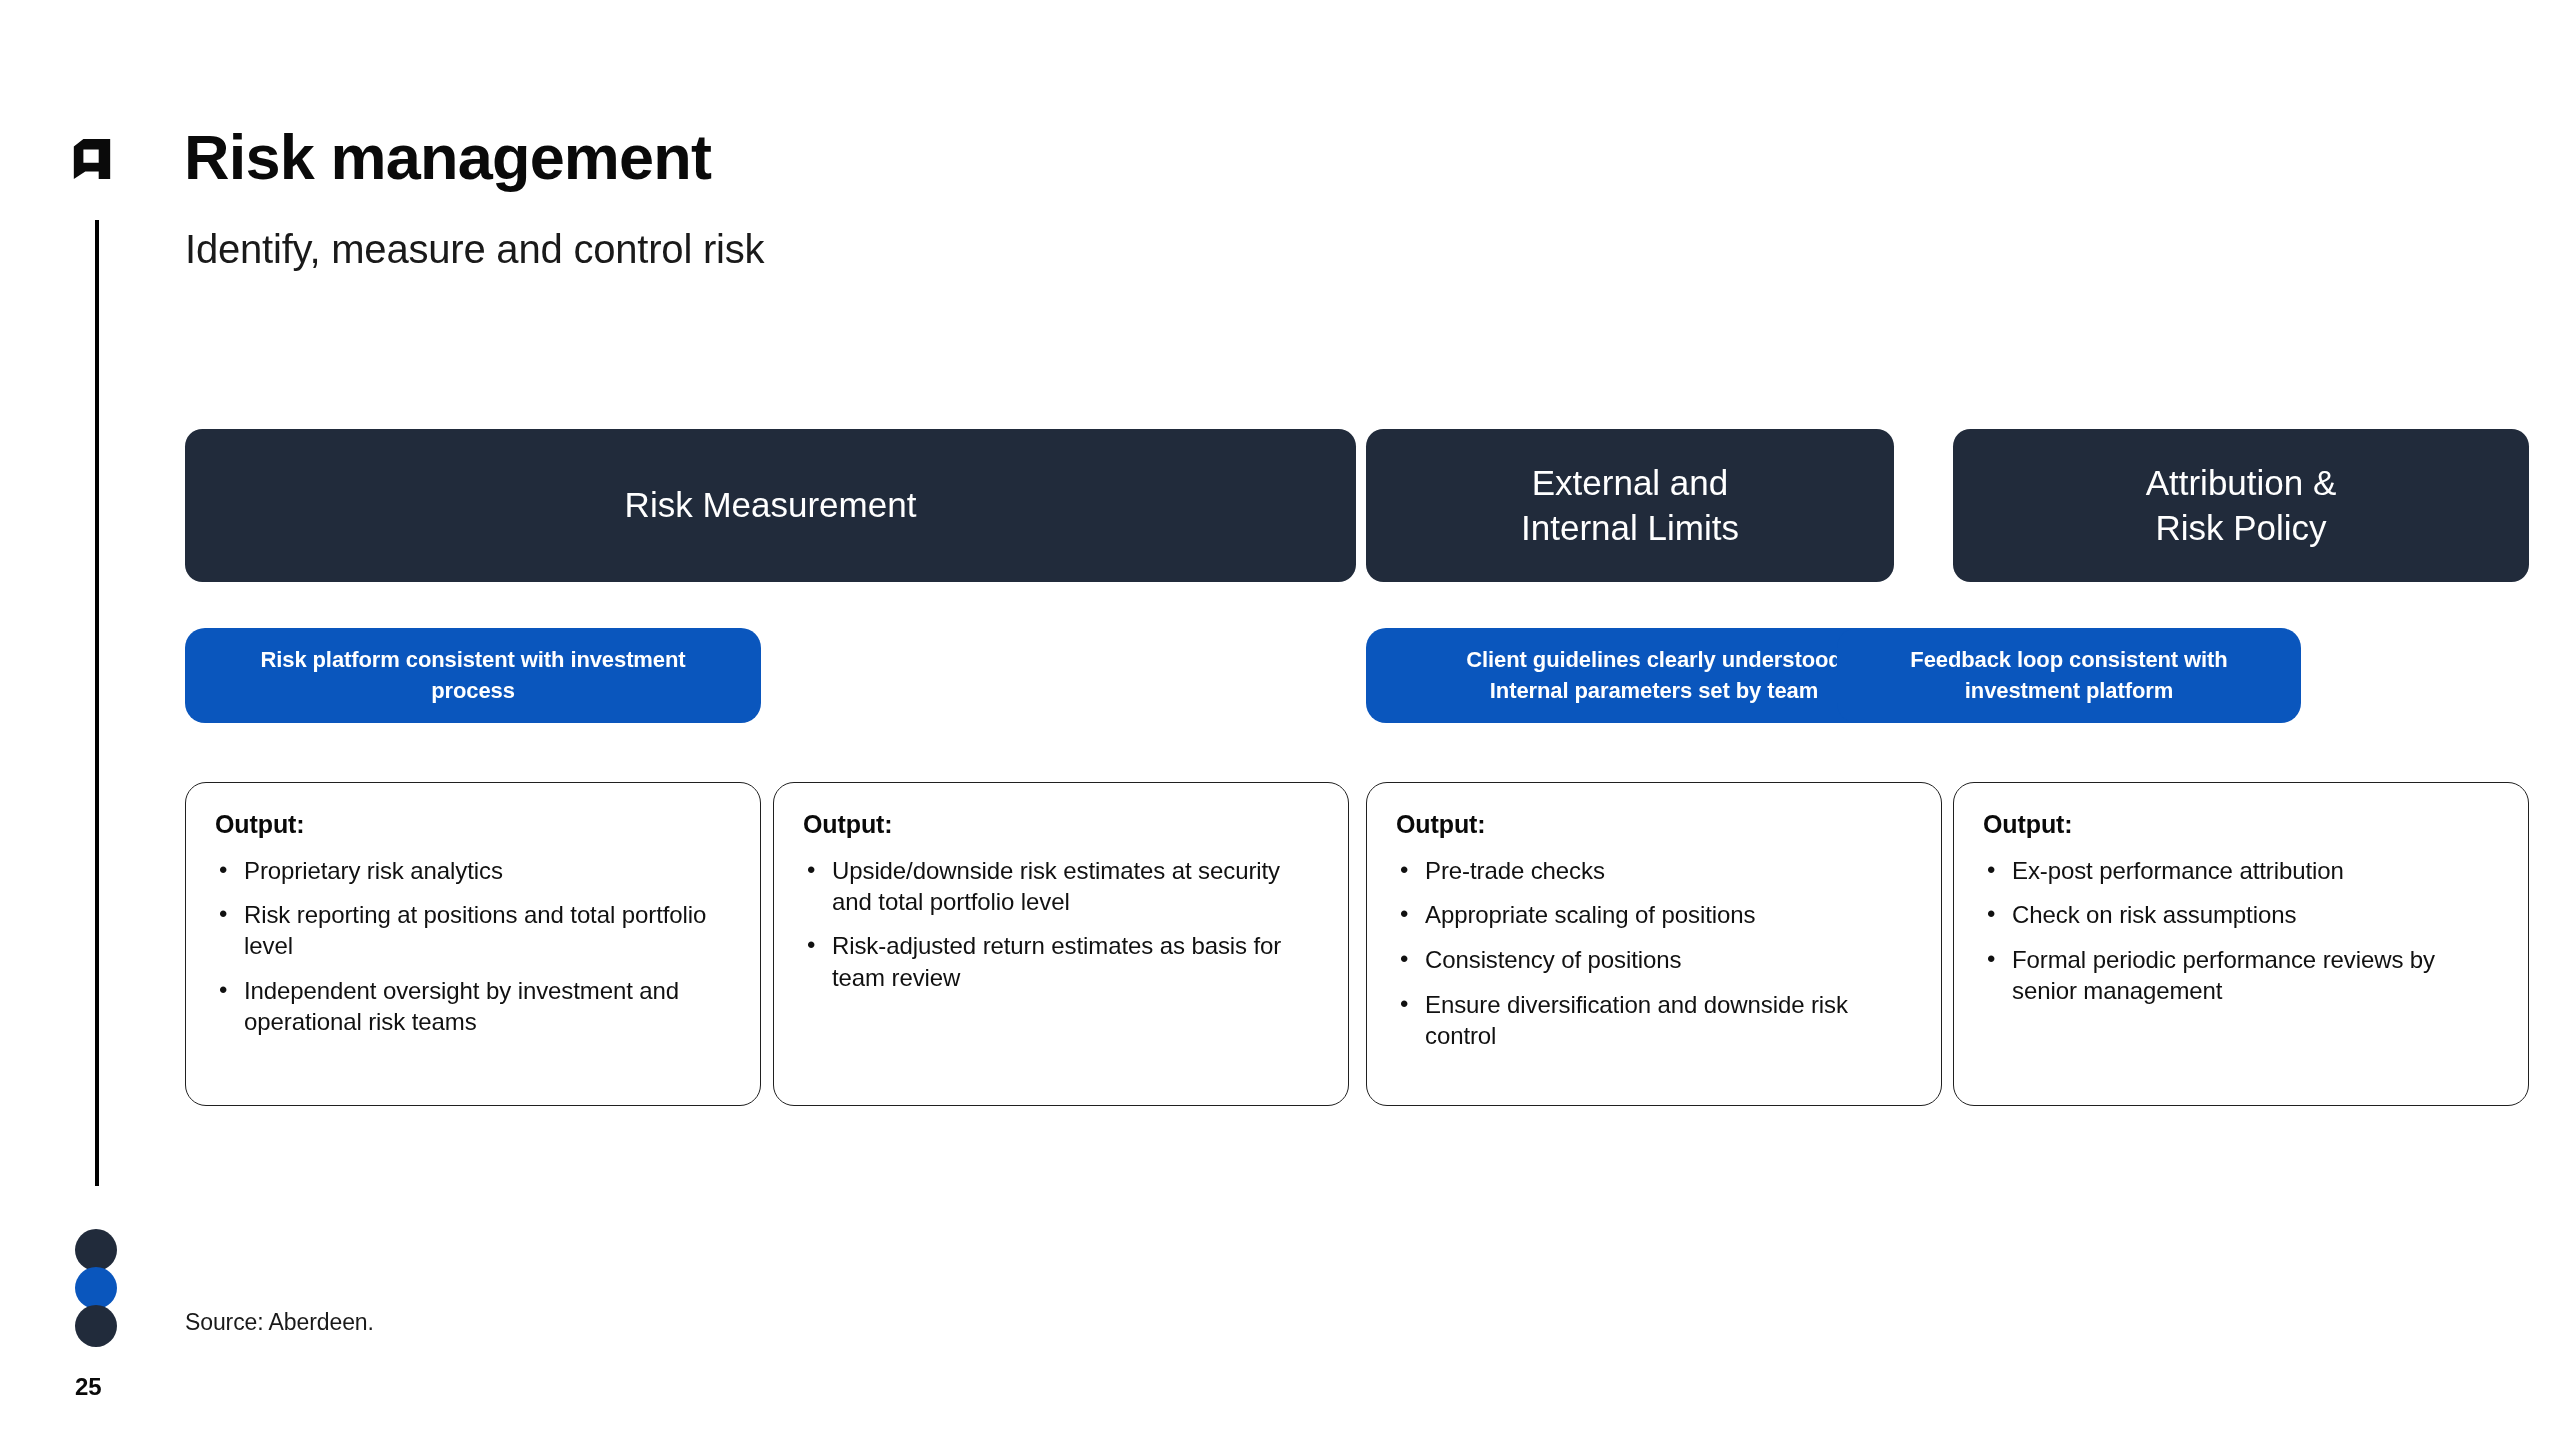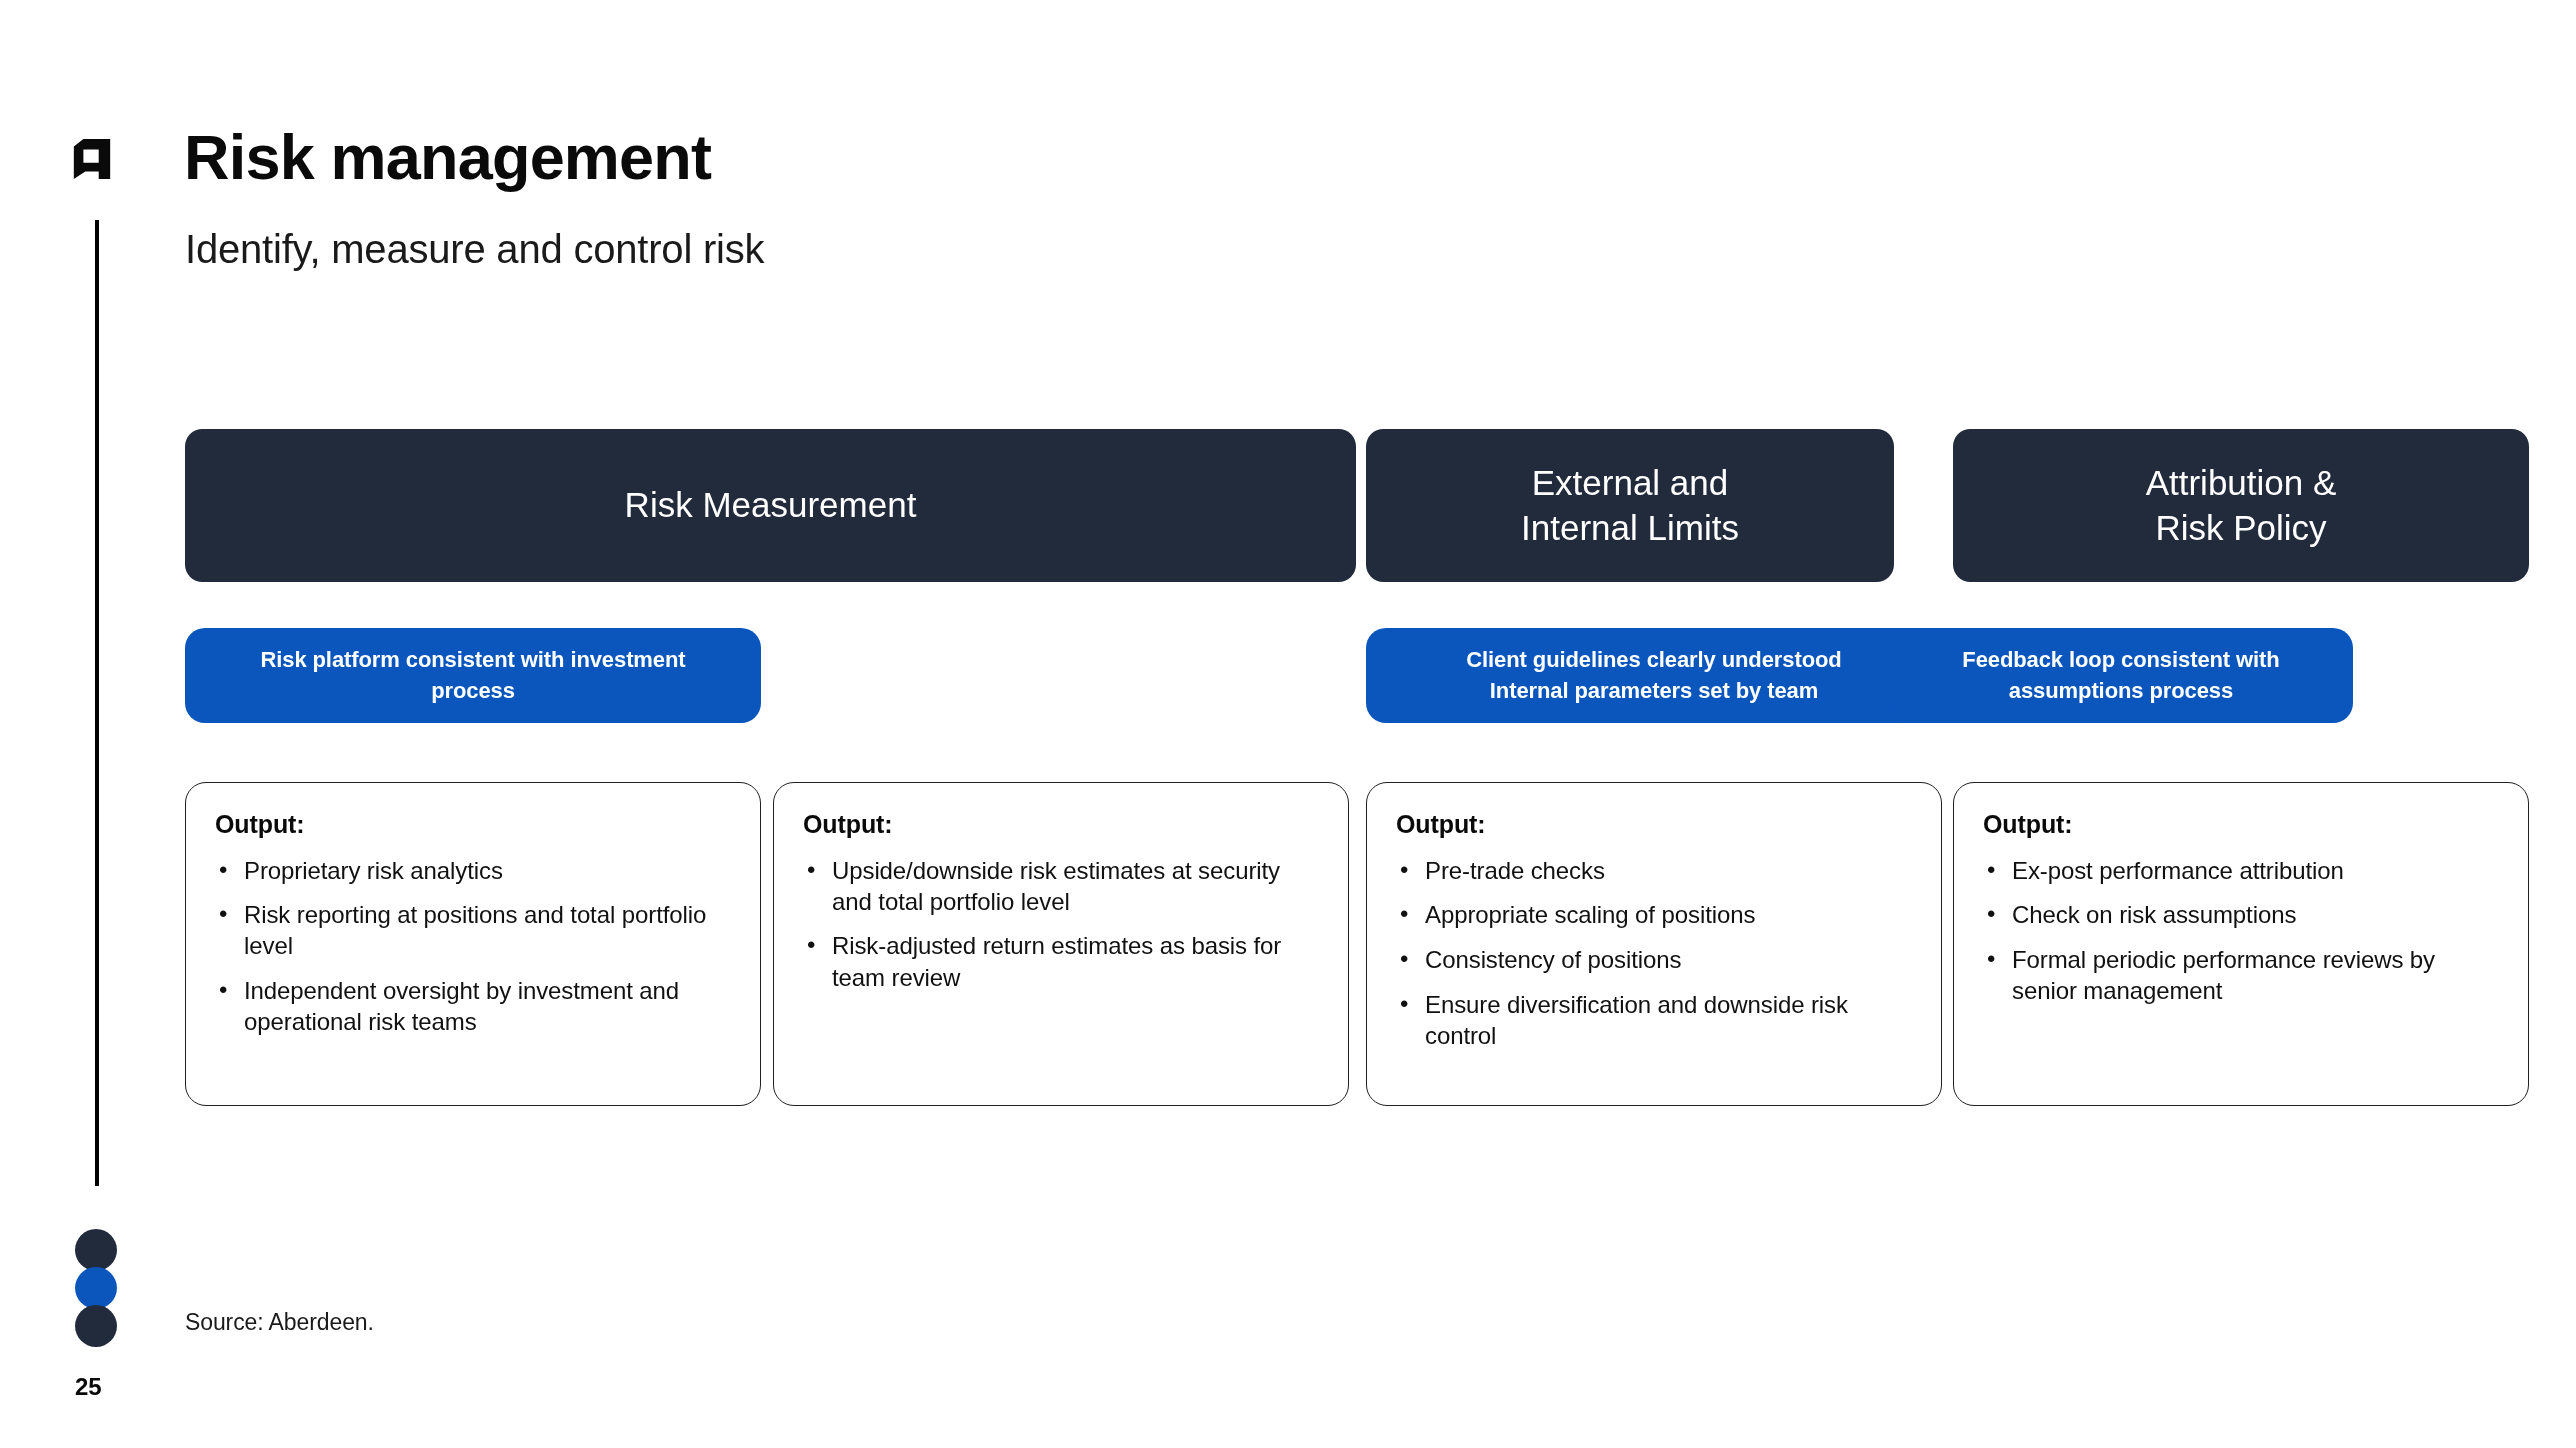--- a/index.html
+++ b/index.html
@@ -97,21 +97,21 @@
     color: #ffffff;
     font-size: 22px;
     font-weight: 700;
     line-height: 1.38;
     padding: 0 13.5px;
     letter-spacing: -0.1px;
   }
   .cap-1 { left: 185px;  width: 576px; }
   .cap-2 { left: 773px;  width: 576px; }
   .cap-3 { left: 1366px; width: 576px; }
-  .cap-4 { left: 1889px; width: 464px; }
+  .cap-4 { left: 1837px; width: 464px; }
 
   
   .output-card {
     position: absolute;
     top: 782px;
     height: 324px;
     background: #ffffff;
     border: 1.9px solid #202020;
     border-radius: 21px;
     padding: 27px 25px 19.3px 29px;
@@ -230,21 +230,21 @@
   <div class="capability cap-3">
     <span>
       <span>Client guidelines clearly understood</span><br>
       <span>Internal parameters set by team</span>
     </span>
   </div>
 
   <div class="capability cap-4">
     <span>
       <span>Feedback loop consistent with</span><br>
-      <span>assumptions process</span>
+      <span>investment platform</span>
     </span>
   </div>
 
   <div class="output-card out-1">
     <div class="output-label">Output:</div>
     <ul class="bullets">
       <li>Proprietary risk analytics</li>
       <li>Risk reporting at positions and total portfolio level</li>
       <li>Independent oversight by investment and operational risk teams</li>
     </ul>

